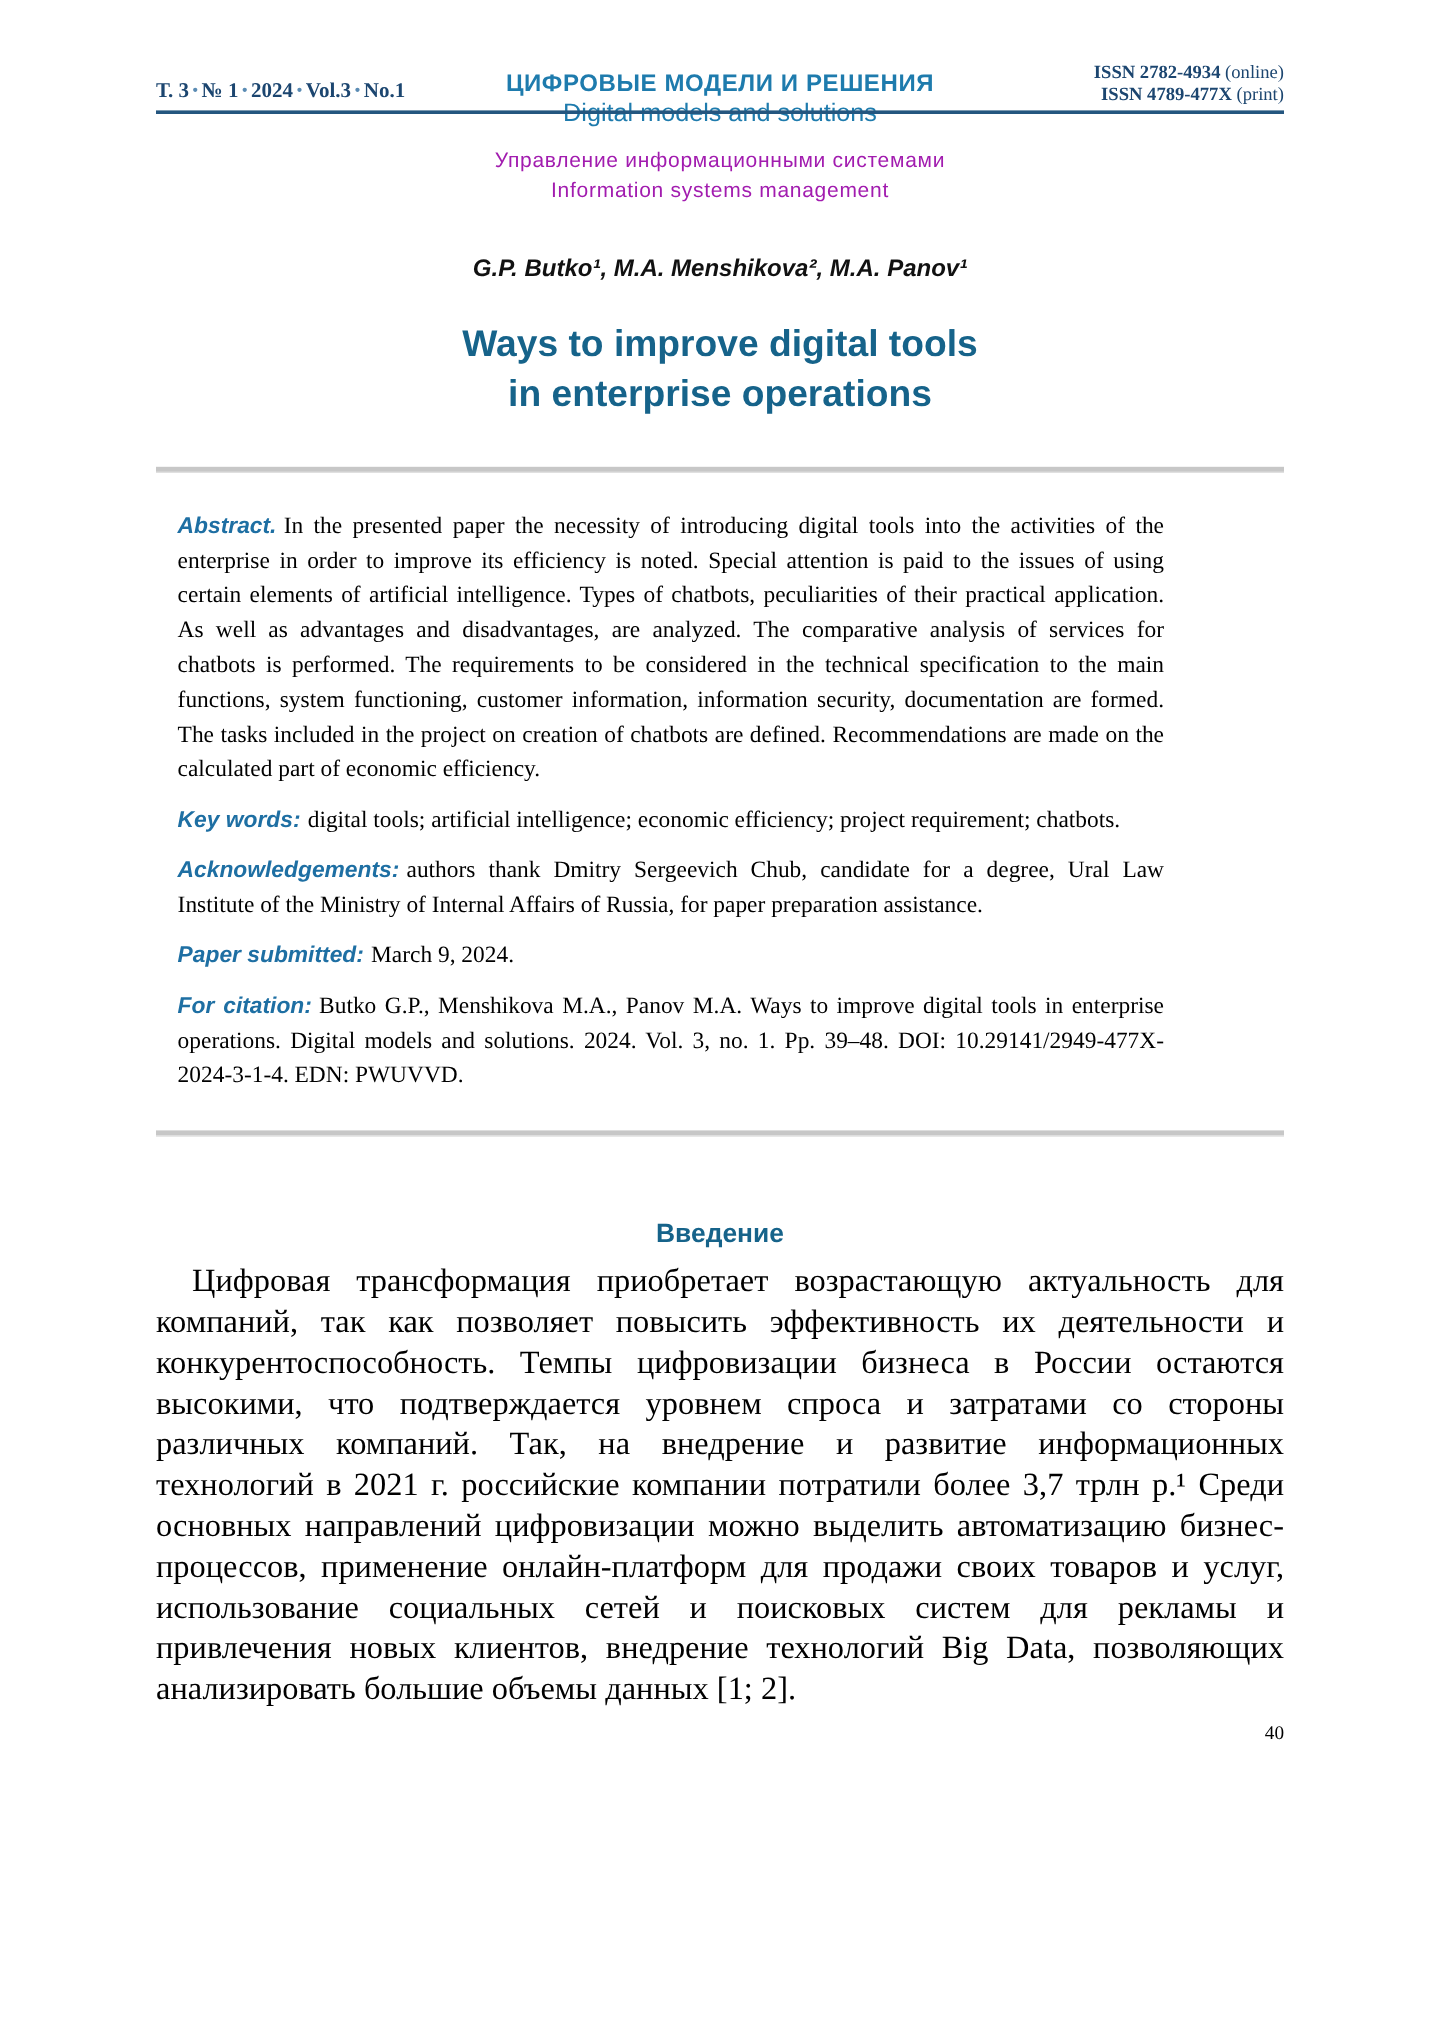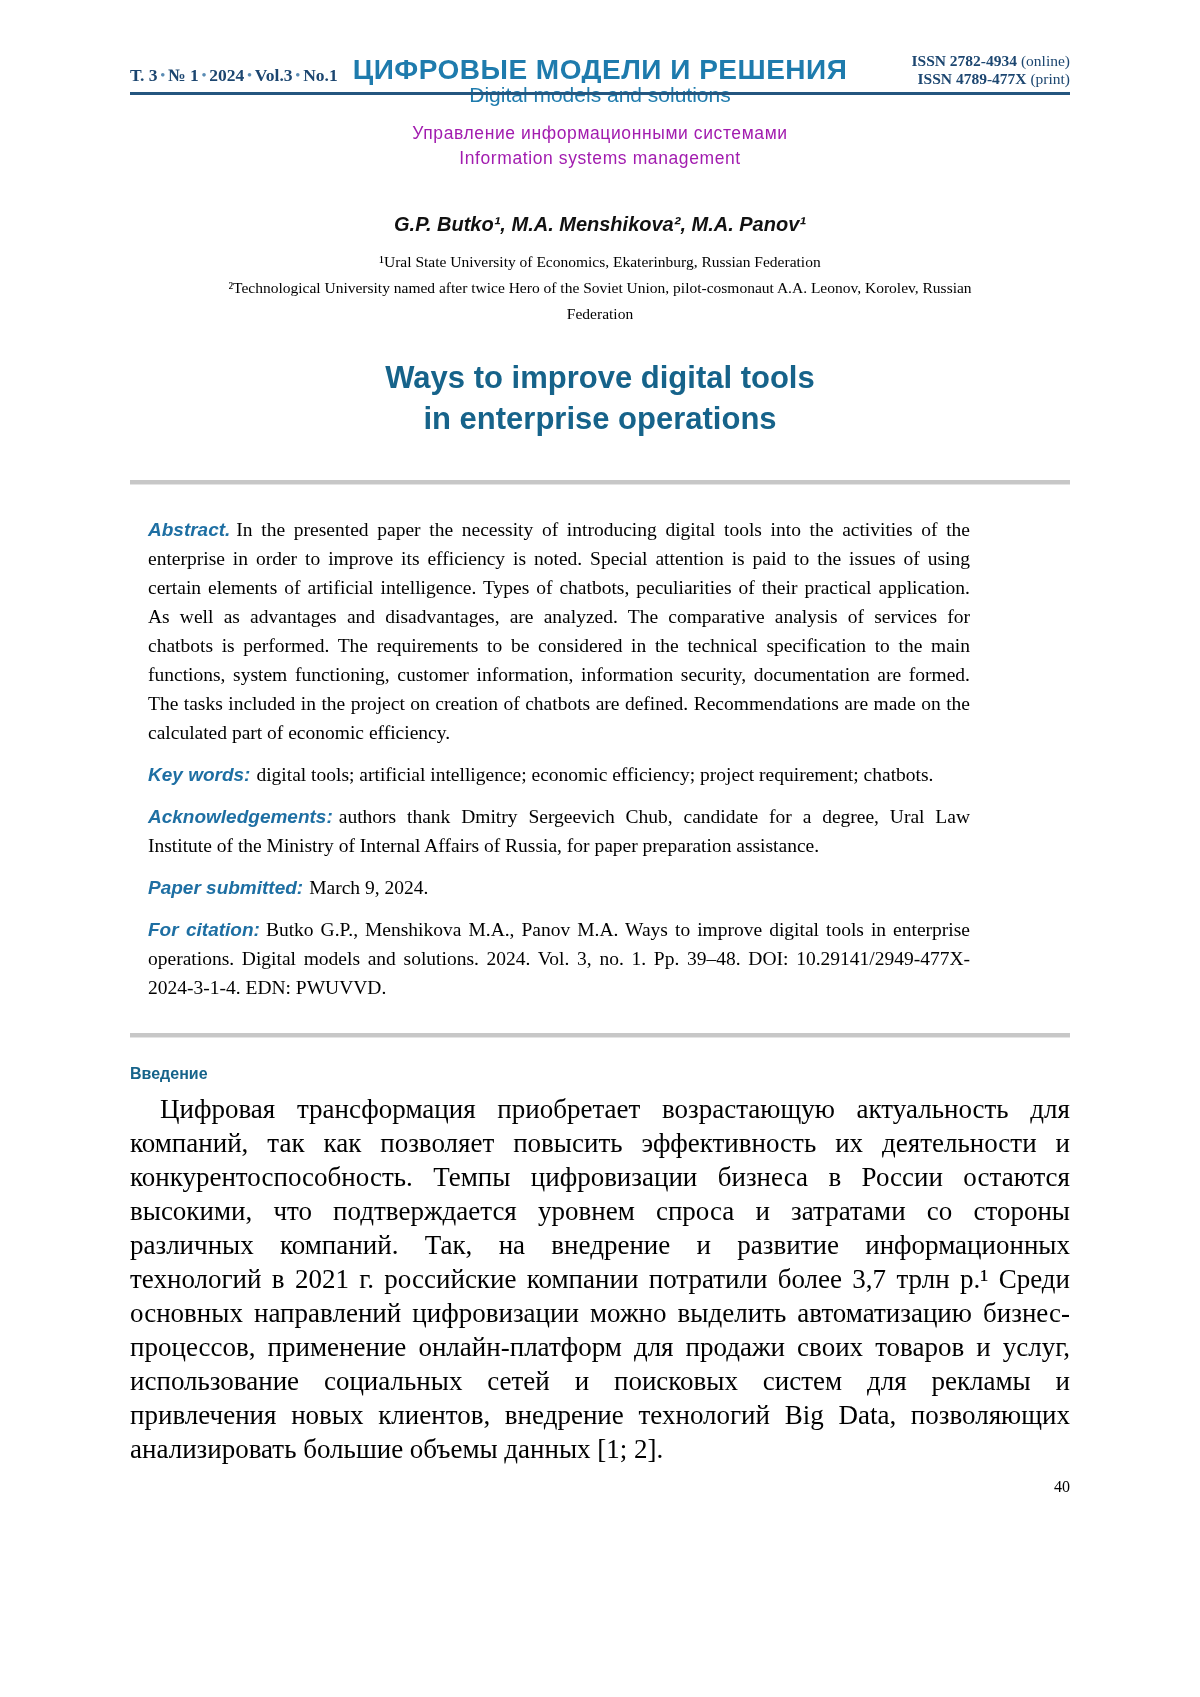--- a/index.html
+++ b/index.html
@@ -51,21 +51,21 @@
     position: absolute;
     left: 50%;
     transform: translateX(-50%);
     bottom: -11px;
     text-align: center;
     font-family: "Liberation Sans", sans-serif;
     color: #1e7bad;
     white-space: nowrap;
   }
   .journal-name-ru {
-    font-size: 28px;
+    font-size: 20px;
     font-weight: bold;
     letter-spacing: 0.5px;
     line-height: 26px;
   }
   .journal-name-en {
     font-size: 21px;
     line-height: 23px;
     background: #ffffff;
     display: inline-block;
     padding: 0 14px;
@@ -152,24 +152,25 @@
     font-family: "Liberation Sans", sans-serif;
     font-style: italic;
     font-weight: bold;
     color: #1e6fa3;
     font-size: 19px;
     padding-right: 6px;
   }
 
   
   .intro-heading {
-    margin-top: 27px;
-    font-family: "Liberation Sans", sans-serif;
-    font-weight: bold;
-    font-size: 16px;
+    margin-top: 68px;
+    text-align: center;
+    font-family: "Liberation Sans", sans-serif;
+    font-weight: bold;
+    font-size: 22px;
     color: #16638a;
   }
   .intro-para {
     margin: 9px 0 0 0;
     font-size: 27px;
     line-height: 34px;
     text-align: justify;
     text-indent: 30px;
   }
 
@@ -220,24 +221,20 @@
     <div class="header-rule"></div>
   </div>
 
   <div class="section-strip">
     <div>Управление информационными системами</div>
     <div>Information systems management</div>
   </div>
 
   <div class="authors">G.P. Butko¹, M.A. Menshikova², M.A. Panov¹</div>
 
-  <div class="affiliations">
-    <div>¹Ural State University of Economics, Ekaterinburg, Russian Federation</div>
-    <div>²Technological University named after twice Hero of the Soviet Union, pilot-cosmonaut A.A. Leonov, Korolev, Russian Federation</div>
-  </div>
 
   <div class="article-title">
     <div>Ways to improve digital tools</div>
     <div>in enterprise operations</div>
   </div>
 
   <hr class="gray-rule rule-top">
 
   <div class="meta-block">
     <p class="meta-para"><span class="meta-label">Abstract.</span><span>In the presented paper the necessity of introducing digital tools into the activities of the enterprise in order to improve its efficiency is noted. Special attention is paid to the issues of using certain elements of artificial intelligence. Types of chatbots, peculiarities of their practical application. As well as advantages and disadvantages, are analyzed. The comparative analysis of services for chatbots is performed. The requirements to be considered in the technical specification to the main functions, system functioning, customer information, information security, documentation are formed. The tasks included in the project on creation of chatbots are defined. Recommendations are made on the calculated part of economic efficiency.</span></p>

